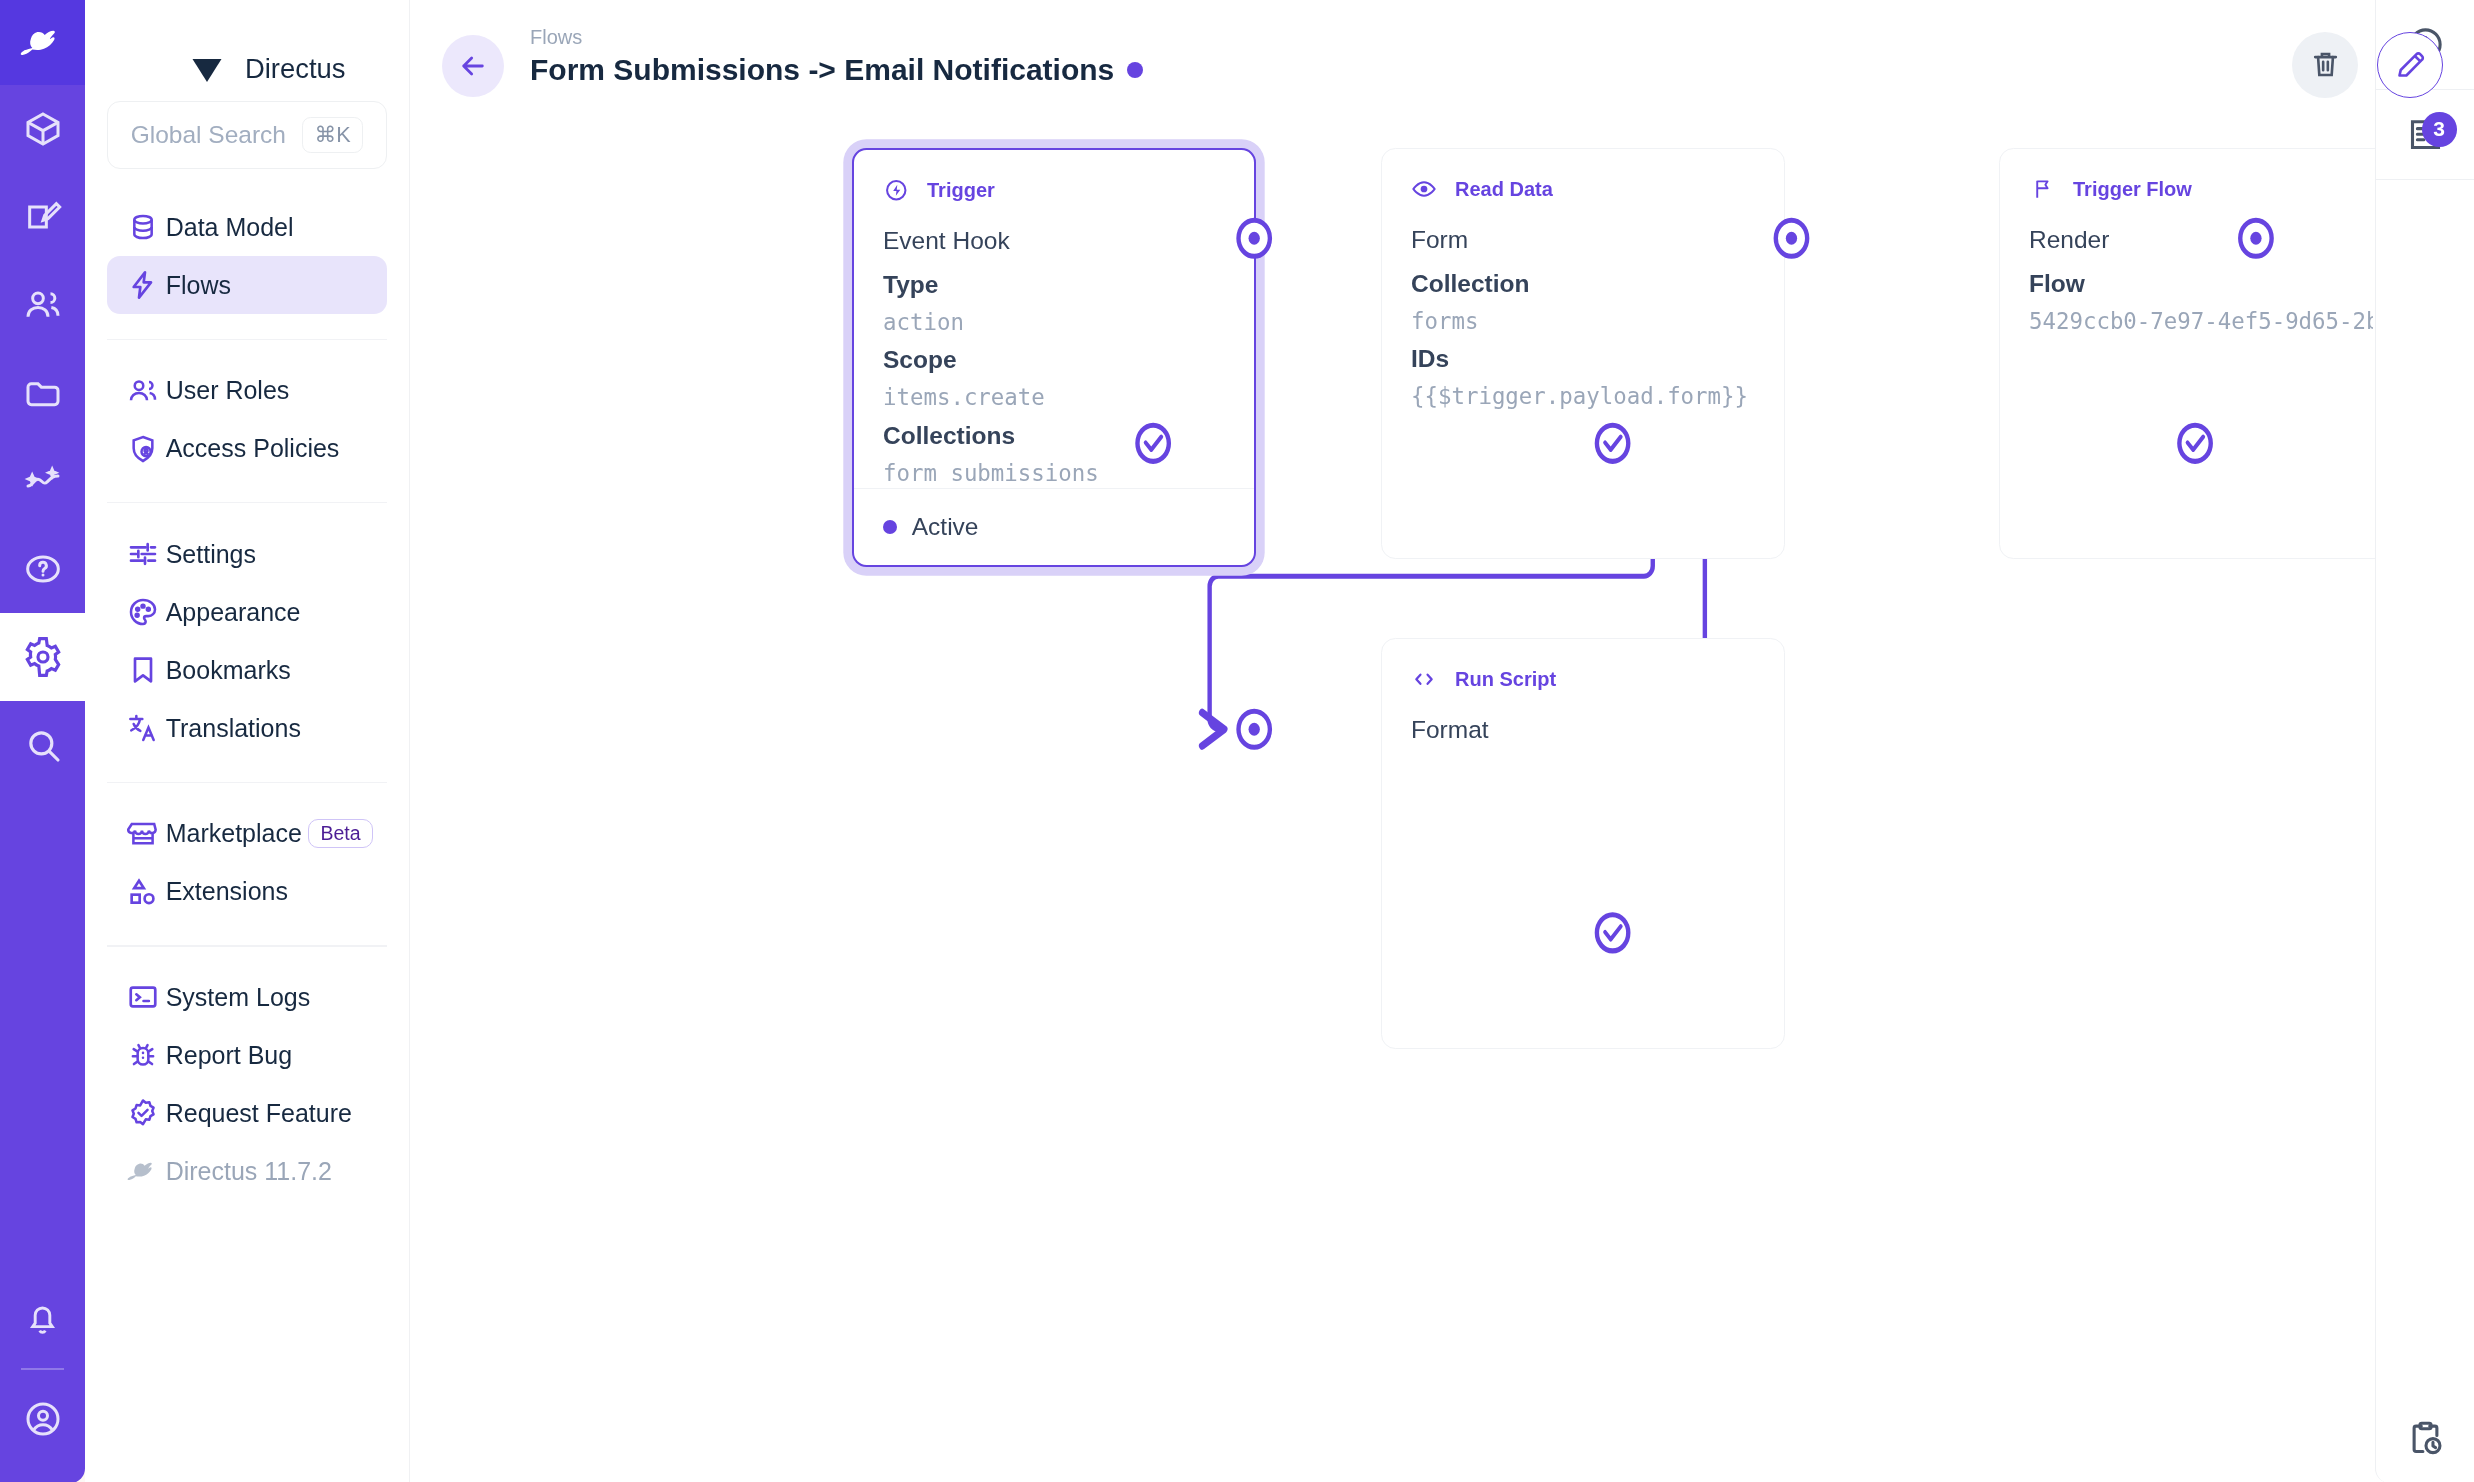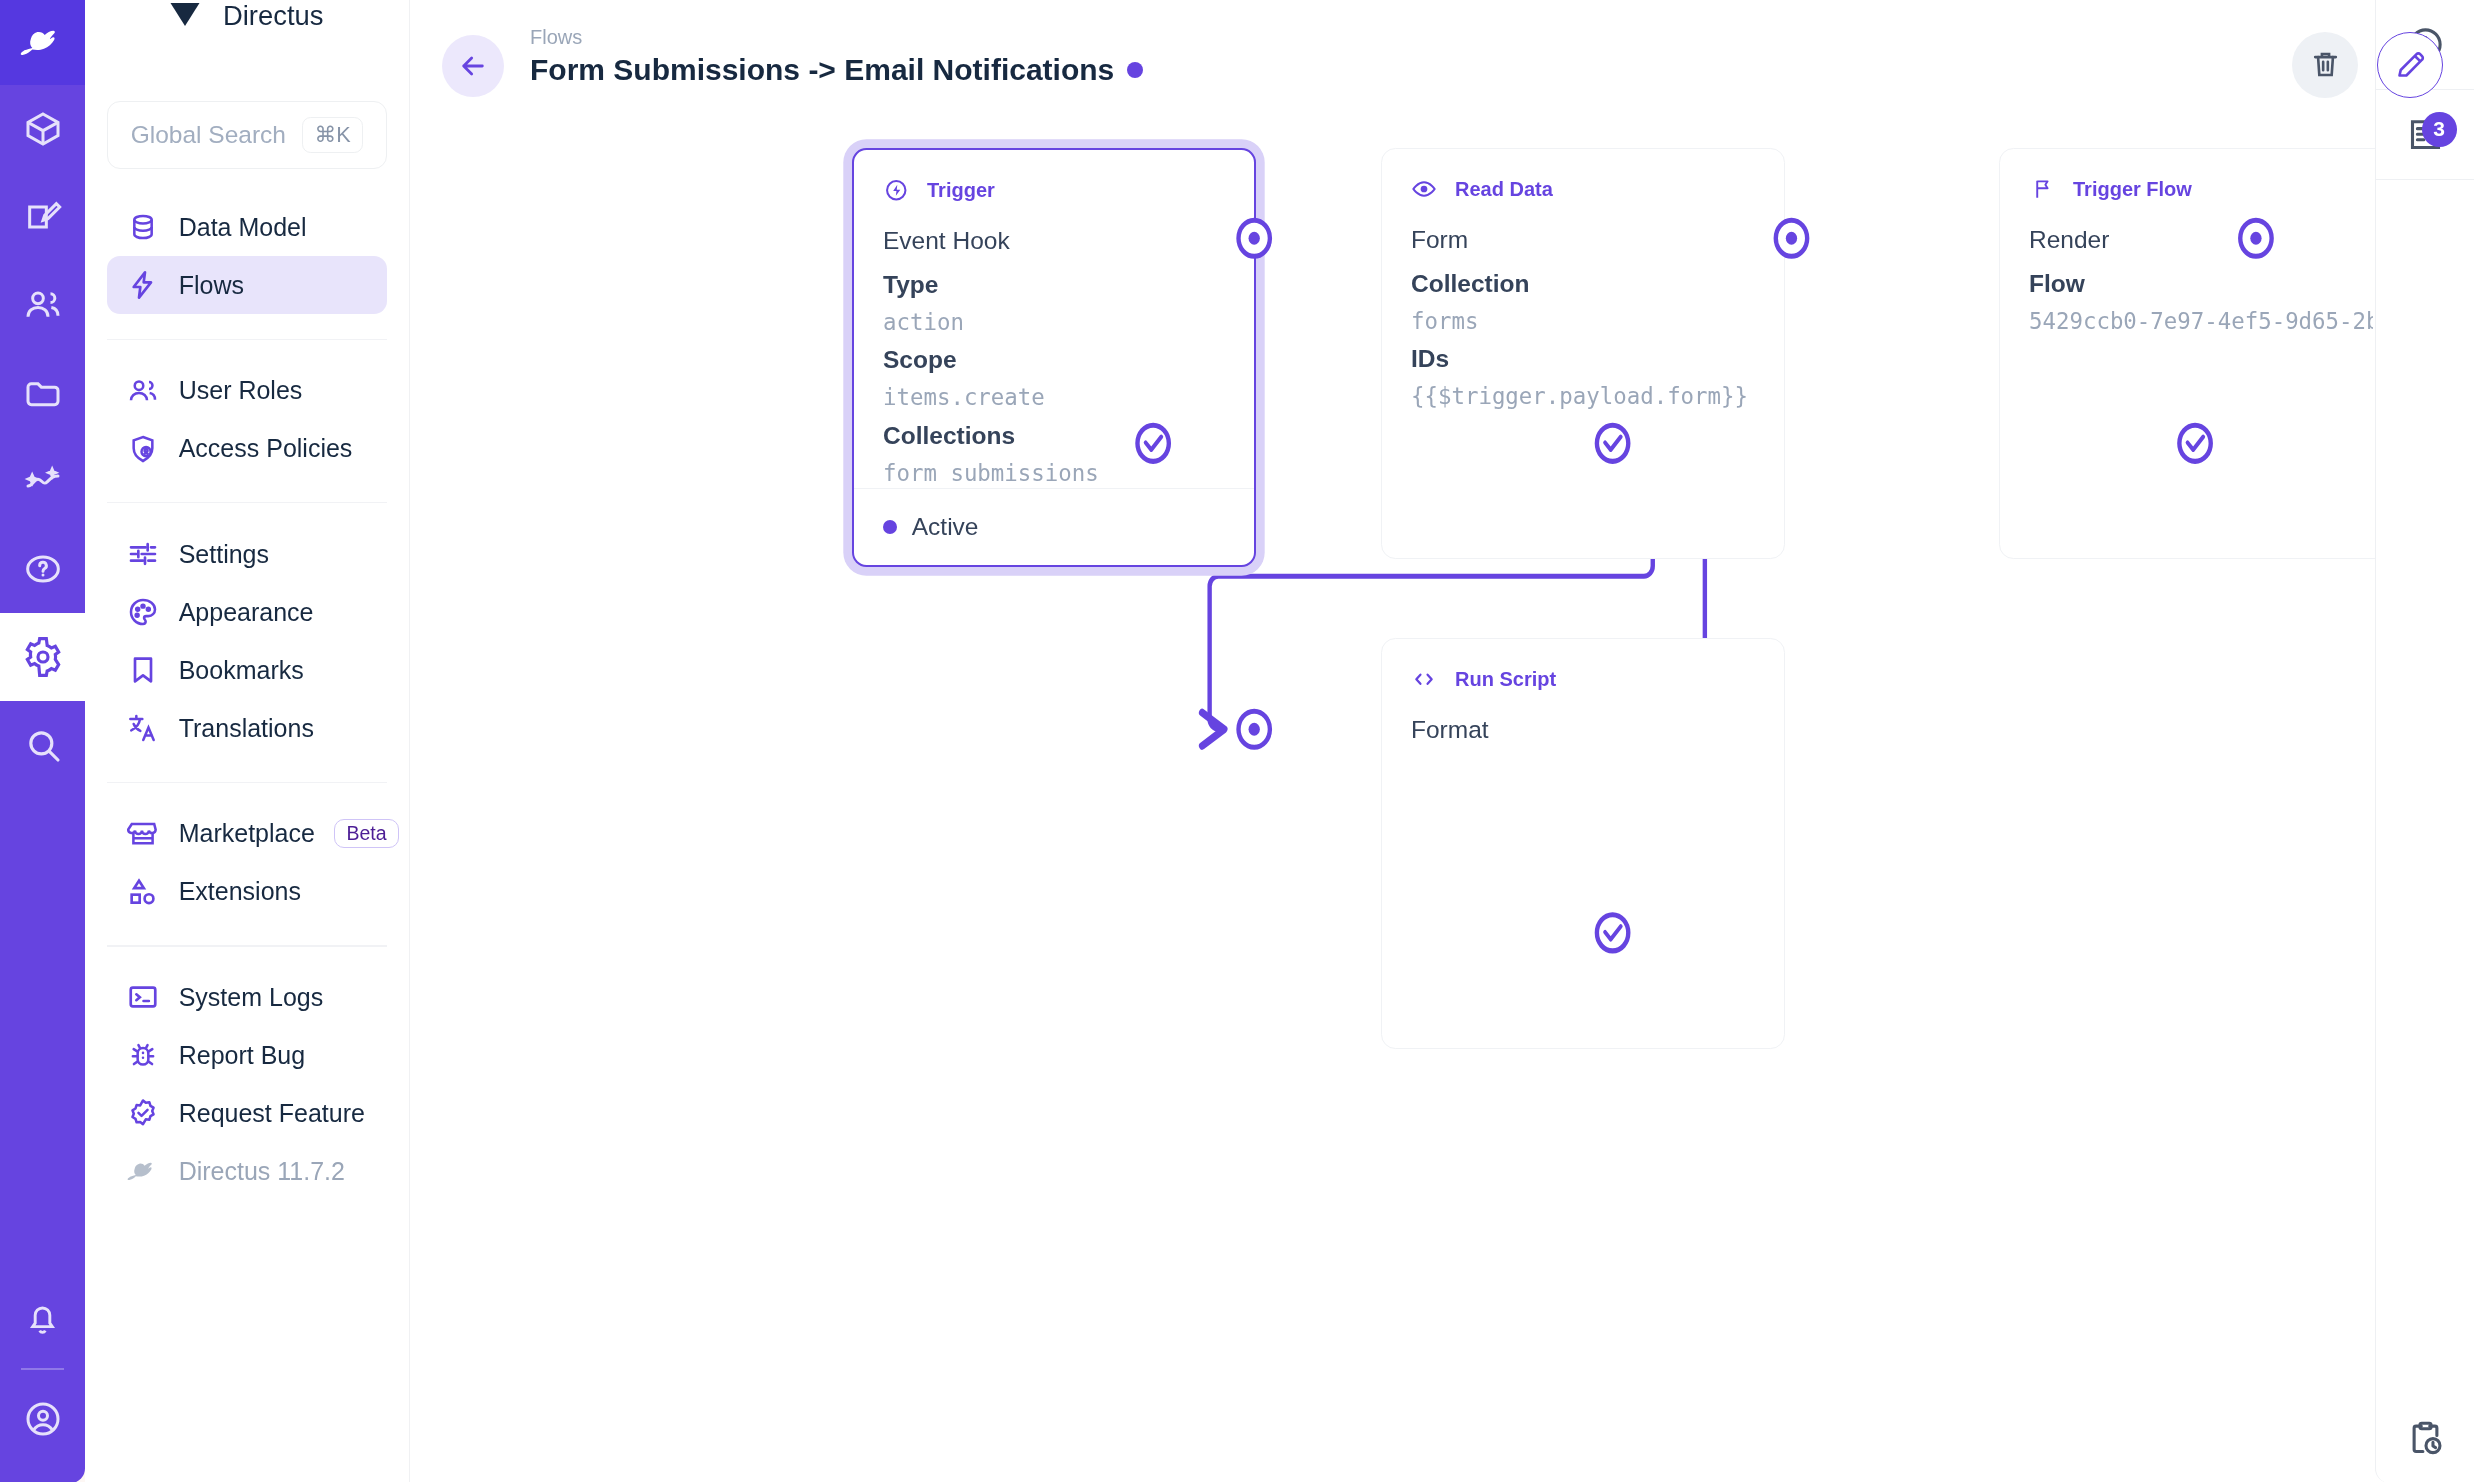--- a/index.html
+++ b/index.html
@@ -36,39 +36,39 @@
   .rail-bottom { padding-bottom: 24.5px; display: flex; flex-direction: column; align-items: center; }
 
   
   .nav {
     width: 325px; flex: 0 0 325px; height: 1483px;
     background: #ffffff;
     padding: 0 0 0 0;
     border-right: 0.7px solid #f0f1f3;
   }
   .brand {
-    height: 85px; display: flex; align-items: flex-start;
-    padding-left: 81px; gap: 19px;
+    height: 85px; display: flex; align-items: flex-end;
+    padding-left: 103px; gap: 19px;
   }
   .brand-name { font-size: 27.4px; color: #172940; font-weight: 400; }
   .searchbox {
     margin: 16px 21.7px 0 21.7px;
     height: 68px; border: 1.4px solid #eef0f2; border-radius: 13px;
     display: flex; align-items: center; justify-content: center; gap: 16px;
   }
   .search-ph { font-size: 24.5px; color: #a2aec0; }
   .kbd {
     border: 1.4px solid #eef0f2; border-radius: 8.7px;
     padding: 4.3px 11.6px; font-size: 21.7px; color: #8794a8;
   }
   .nav-group { padding: 29px 21.7px 0 21.7px; }
   .nav-group.after-sep { padding-top: 21.7px; }
   .sep { height: 1.4px; background: #f1f2f5; margin: 24.5px 21.7px 0 21.7px; }
   .nav-item {
-    display: flex; align-items: center; gap: 19px;
+    display: flex; align-items: center; gap: 6px;
     height: 58px; padding: 0 20px; border-radius: 13px;
     font-size: 25px; color: #172940; cursor: pointer; text-align: center;
   }
   .nav-item + .nav-item { margin-top: 0px; }
   .nav-item .ic { width: 33px; height: 33px; flex: 0 0 33px; color: #6644e0; display:flex; align-items:center; justify-content:center;}
   .nav-item.selected { background: #e8e4fb; }
   .nav-item.muted { color: #9aa6b8; }
   .nav-item.muted .ic { color: #b6bfcc; }
   .badge-beta {
     margin-left: auto; border: 1.4px solid #cfc4f7; color: #4c1d95;

